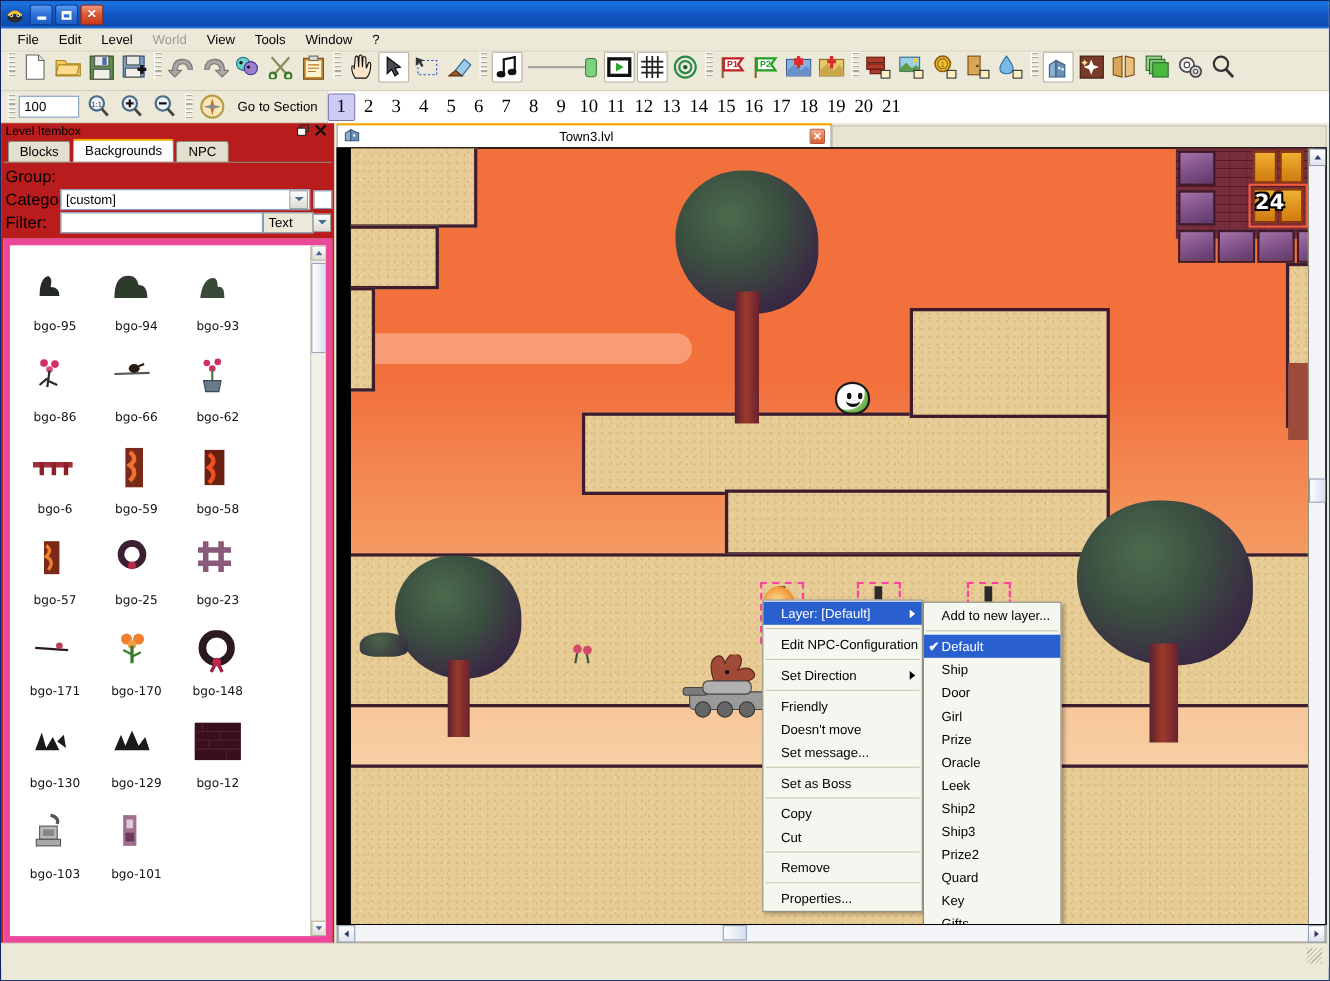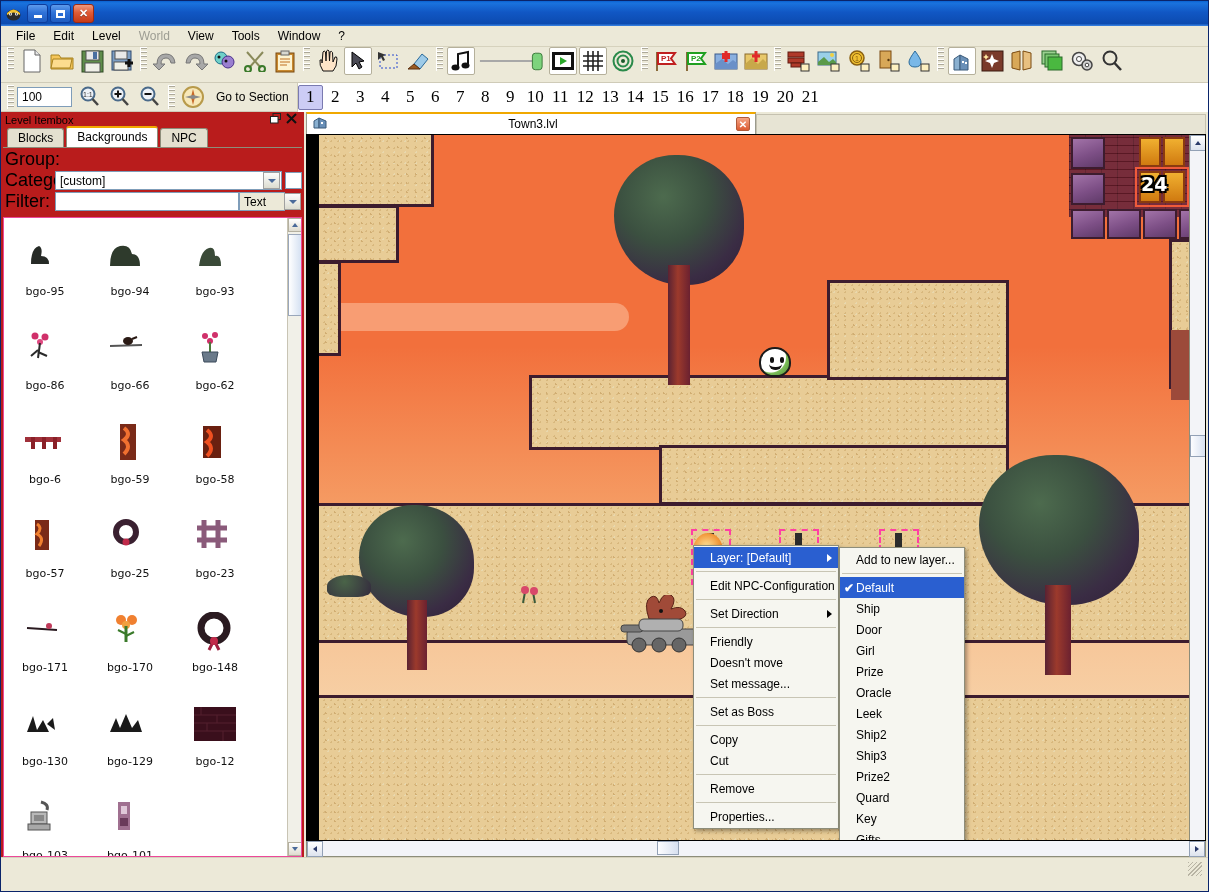--- a/index.html
+++ b/index.html
@@ -95,40 +95,39 @@
           border-bottom:1px solid #8d8d7a; }
   .tab {
     padding:2px 10px 2px; font-size:12px; background:#e4e0cf;
     border:1px solid #8d8d7a; border-bottom:none; margin-right:2px;
     border-radius:3px 3px 0 0; height:19px; line-height:14px;
   }
   .tab.active { background:#fff; border-top:2px solid #f0a800; height:21px;
                 font-weight:normal; position:relative; top:0; }
   .fields { padding:2px 0 2px 0; }
   .frow { display:flex; align-items:center; height:20px; margin-bottom:1px; }
-  .flabel { width:52px; font-size:18px; padding-left:2px; }
+  .flabel { width:52px; font-size:15px; padding-left:2px; }
   .fselect {
     flex:1 1 auto; height:19px; border:1px solid #7f9db9; background:#fff;
     display:flex; align-items:center; font-size:12px; padding-left:4px; position:relative;
   }
   .fdrop {
     width:17px; height:17px; background:linear-gradient(180deg,#fdfdfd,#dcdcd0);
     border:1px solid #a0a0a0; display:flex; align-items:center; justify-content:center;
     position:absolute; right:1px; top:0;
   }
   .fdrop:after { content:""; border-left:4px solid transparent; border-right:4px solid transparent;
                  border-top:4px solid #4a6a9a; }
   .colorbox { width:17px; height:17px; border:1px solid #7f9db9; background:#fff; margin-left:3px; }
   .textsel { width:46px; height:19px; border:1px solid #7f9db9; background:#ece9d8;
              font-size:12px; display:flex; align-items:center; padding-left:4px; }
   .itemgrid {
-    flex:1 1 auto; background:#fff; border:1px solid #ec4899; margin-top:2px;
+    flex:1 1 auto; background:#fff; border:6px solid #ec4899; margin-top:2px;
     display:flex; flex-wrap:wrap; align-content:flex-start; overflow:hidden; position:relative;
     padding:10px 0 0 4px;
-    gap:11px;
   }
   .item { width:74px; height:83px; display:flex; flex-direction:column;
           align-items:center; justify-content:flex-start; }
   .item-thumb { height:56px; display:flex; align-items:center; justify-content:center; }
   .item-label { font-size:11px; color:#111; margin-top:1px; font-family:"DejaVu Sans", sans-serif;}
   .grid-scroll { position:absolute; right:0; top:0; width:14px; height:100%;
                  background:#f1f0e8; border-left:1px solid #c8c4b4; }
   .gs-arrow { width:14px; height:14px; display:flex; align-items:center; justify-content:center;
               background:linear-gradient(180deg,#fff,#dfdcd0); border:1px solid #b4b0a0; }
   .gs-thumb { position:absolute; top:16px; left:0; width:14px; height:82px;

